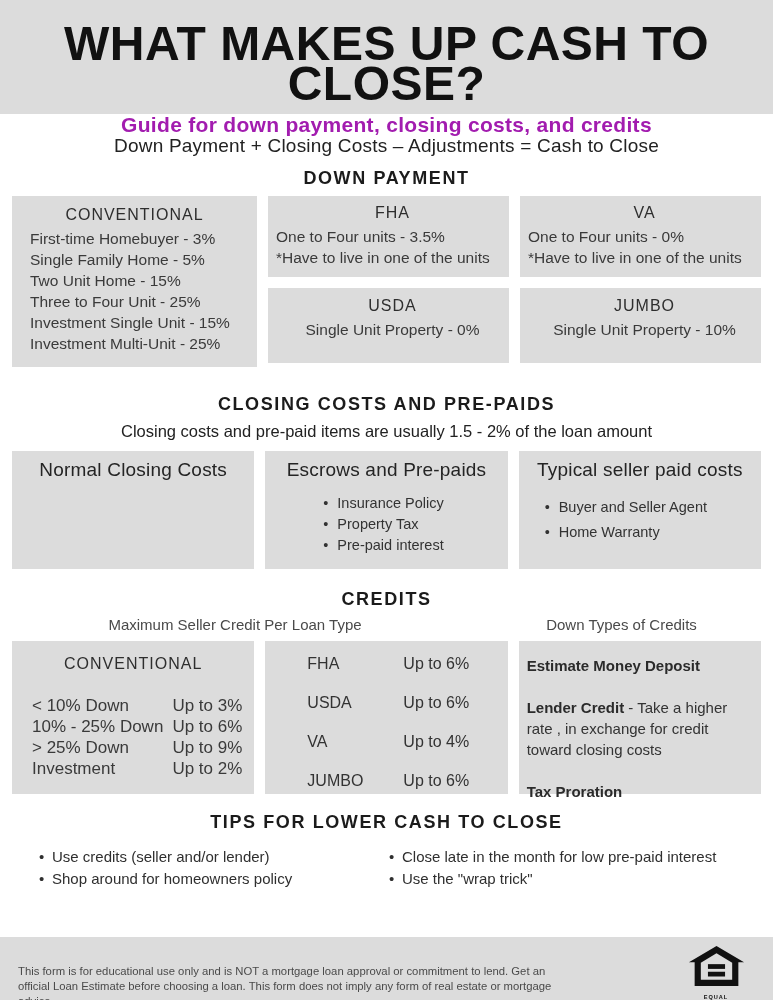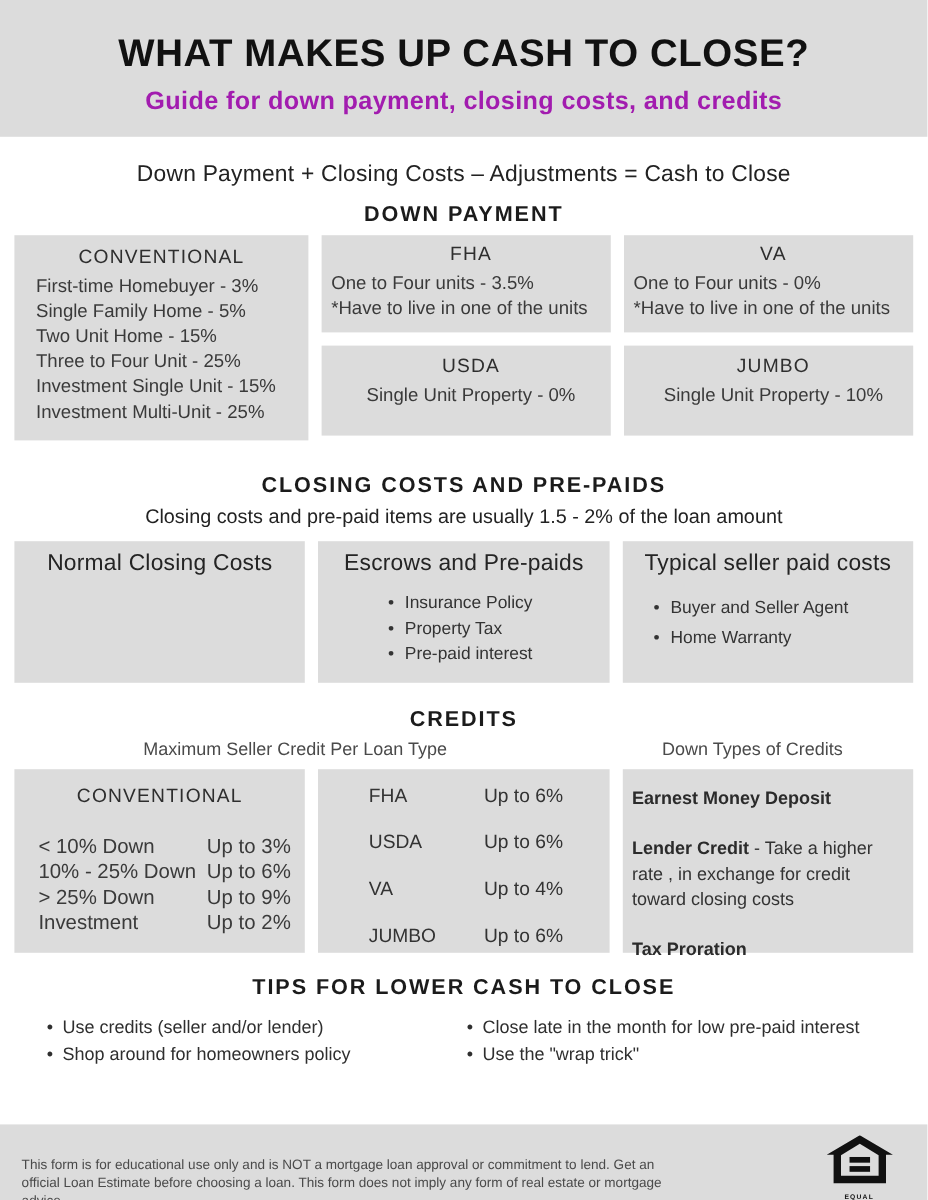--- a/index.html
+++ b/index.html
@@ -3,21 +3,21 @@
 <meta charset="utf-8">
 <style>
   html,body{margin:0;padding:0;}
   body{
     width:773px;height:1000px;position:relative;overflow:hidden;
     background:#ffffff;color:#2e2e2e;
     font-family:"Liberation Sans","DejaVu Sans",sans-serif;
   }
   
   .header{background:#dcdcdc;height:114px;text-align:center;box-sizing:border-box;padding-top:24px;}
-  .main-title{font-size:32px;font-weight:800;letter-spacing:.5px;color:#111;line-height:40px;}
+  .main-title{font-size:48px;font-weight:800;letter-spacing:.5px;color:#111;line-height:40px;}
   .sub-title{font-size:21px;font-weight:600;color:#a21caf;margin-top:9px;letter-spacing:.3px;}
   
   .formula{text-align:center;font-size:19px;color:#222;margin-top:21px;letter-spacing:.2px;}
   
   .section-heading{text-align:center;font-size:18px;font-weight:600;letter-spacing:1.6px;color:#1b1b1b;}
   .dp-heading{margin-top:11px;}
   .cc-heading{margin-top:27px;}
   .cr-heading{margin-top:20px;}
   .tips-heading{margin-top:18px;}
   
@@ -39,21 +39,21 @@
   .cc-box{flex:1;height:118px;padding-top:8px;}
   .cc-box-title{font-size:19px;color:#242424;text-align:center;letter-spacing:.2px;}
   .cc-box ul{margin:7px 0 0 0;padding:0;list-style:none;}
   .cc-box li{font-size:14.5px;color:#333;line-height:21px;position:relative;}
   .cc-box li::before{content:"•";position:absolute;left:-14px;color:#333;}
   .cc-ul-1{padding-left:78px !important;}
   .cc-ul-2{padding-left:72px !important;margin-top:12px !important;}
   .cc-ul-3{padding-left:40px !important;margin-top:14px !important;line-height:25px;}
   .cc-ul-3 li{line-height:25px;}
   
-  .cr-subheads{display:flex;margin-top:6px;margin-left:11px;}
+  .cr-subheads{display:flex;margin-top:6px;}
   .cr-subhead{font-size:15px;color:#4a4a4a;}
   .cr-subhead-left{width:470px;text-align:center;}
   .cr-subhead-right{flex:1;text-align:center;}
   .cr-grid{display:flex;gap:11px;margin:8px 12px 0 12px;}
   .cr-box{flex:1;height:153px;padding:8px 0 0 0;}
   .cr-conv-title{font-size:16px;font-weight:500;letter-spacing:1px;color:#2e2e2e;text-align:center;margin-top:6px;}
   .cr-conv-rows{margin-top:22px;padding:0 12px 0 20px;}
   .cr-row{display:flex;justify-content:space-between;font-size:17px;color:#3a3a3a;line-height:21px;}
   .cr-loan-rows{padding:6px 0 0 42px;}
   .cr-loan-row{display:flex;font-size:16px;color:#333;margin-bottom:21px;}
@@ -191,21 +191,21 @@
       </div>
       <div class="cr-loan-row">
         <span class="lbl">JUMBO</span>
         <span>Up to 6%</span>
       </div>
     </div>
   </div>
 
   <div class="gbox cr-box">
     <div class="cr-other">
-      <div class="blk semibold">Earnest Money Deposit</div>
+      <div class="blk semibold">Estimate Money Deposit</div>
       <div class="blk2"><span class="semibold">Lender Credit</span><span> - Take a higher rate , in exchange for credit toward closing costs</span></div>
       <div class="semibold">Tax Proration</div>
     </div>
   </div>
 </div>
 
 <div class="section-heading tips-heading">TIPS FOR LOWER CASH TO CLOSE</div>
 <div class="tips-cols">
   <div class="tips-col">
     <ul>

